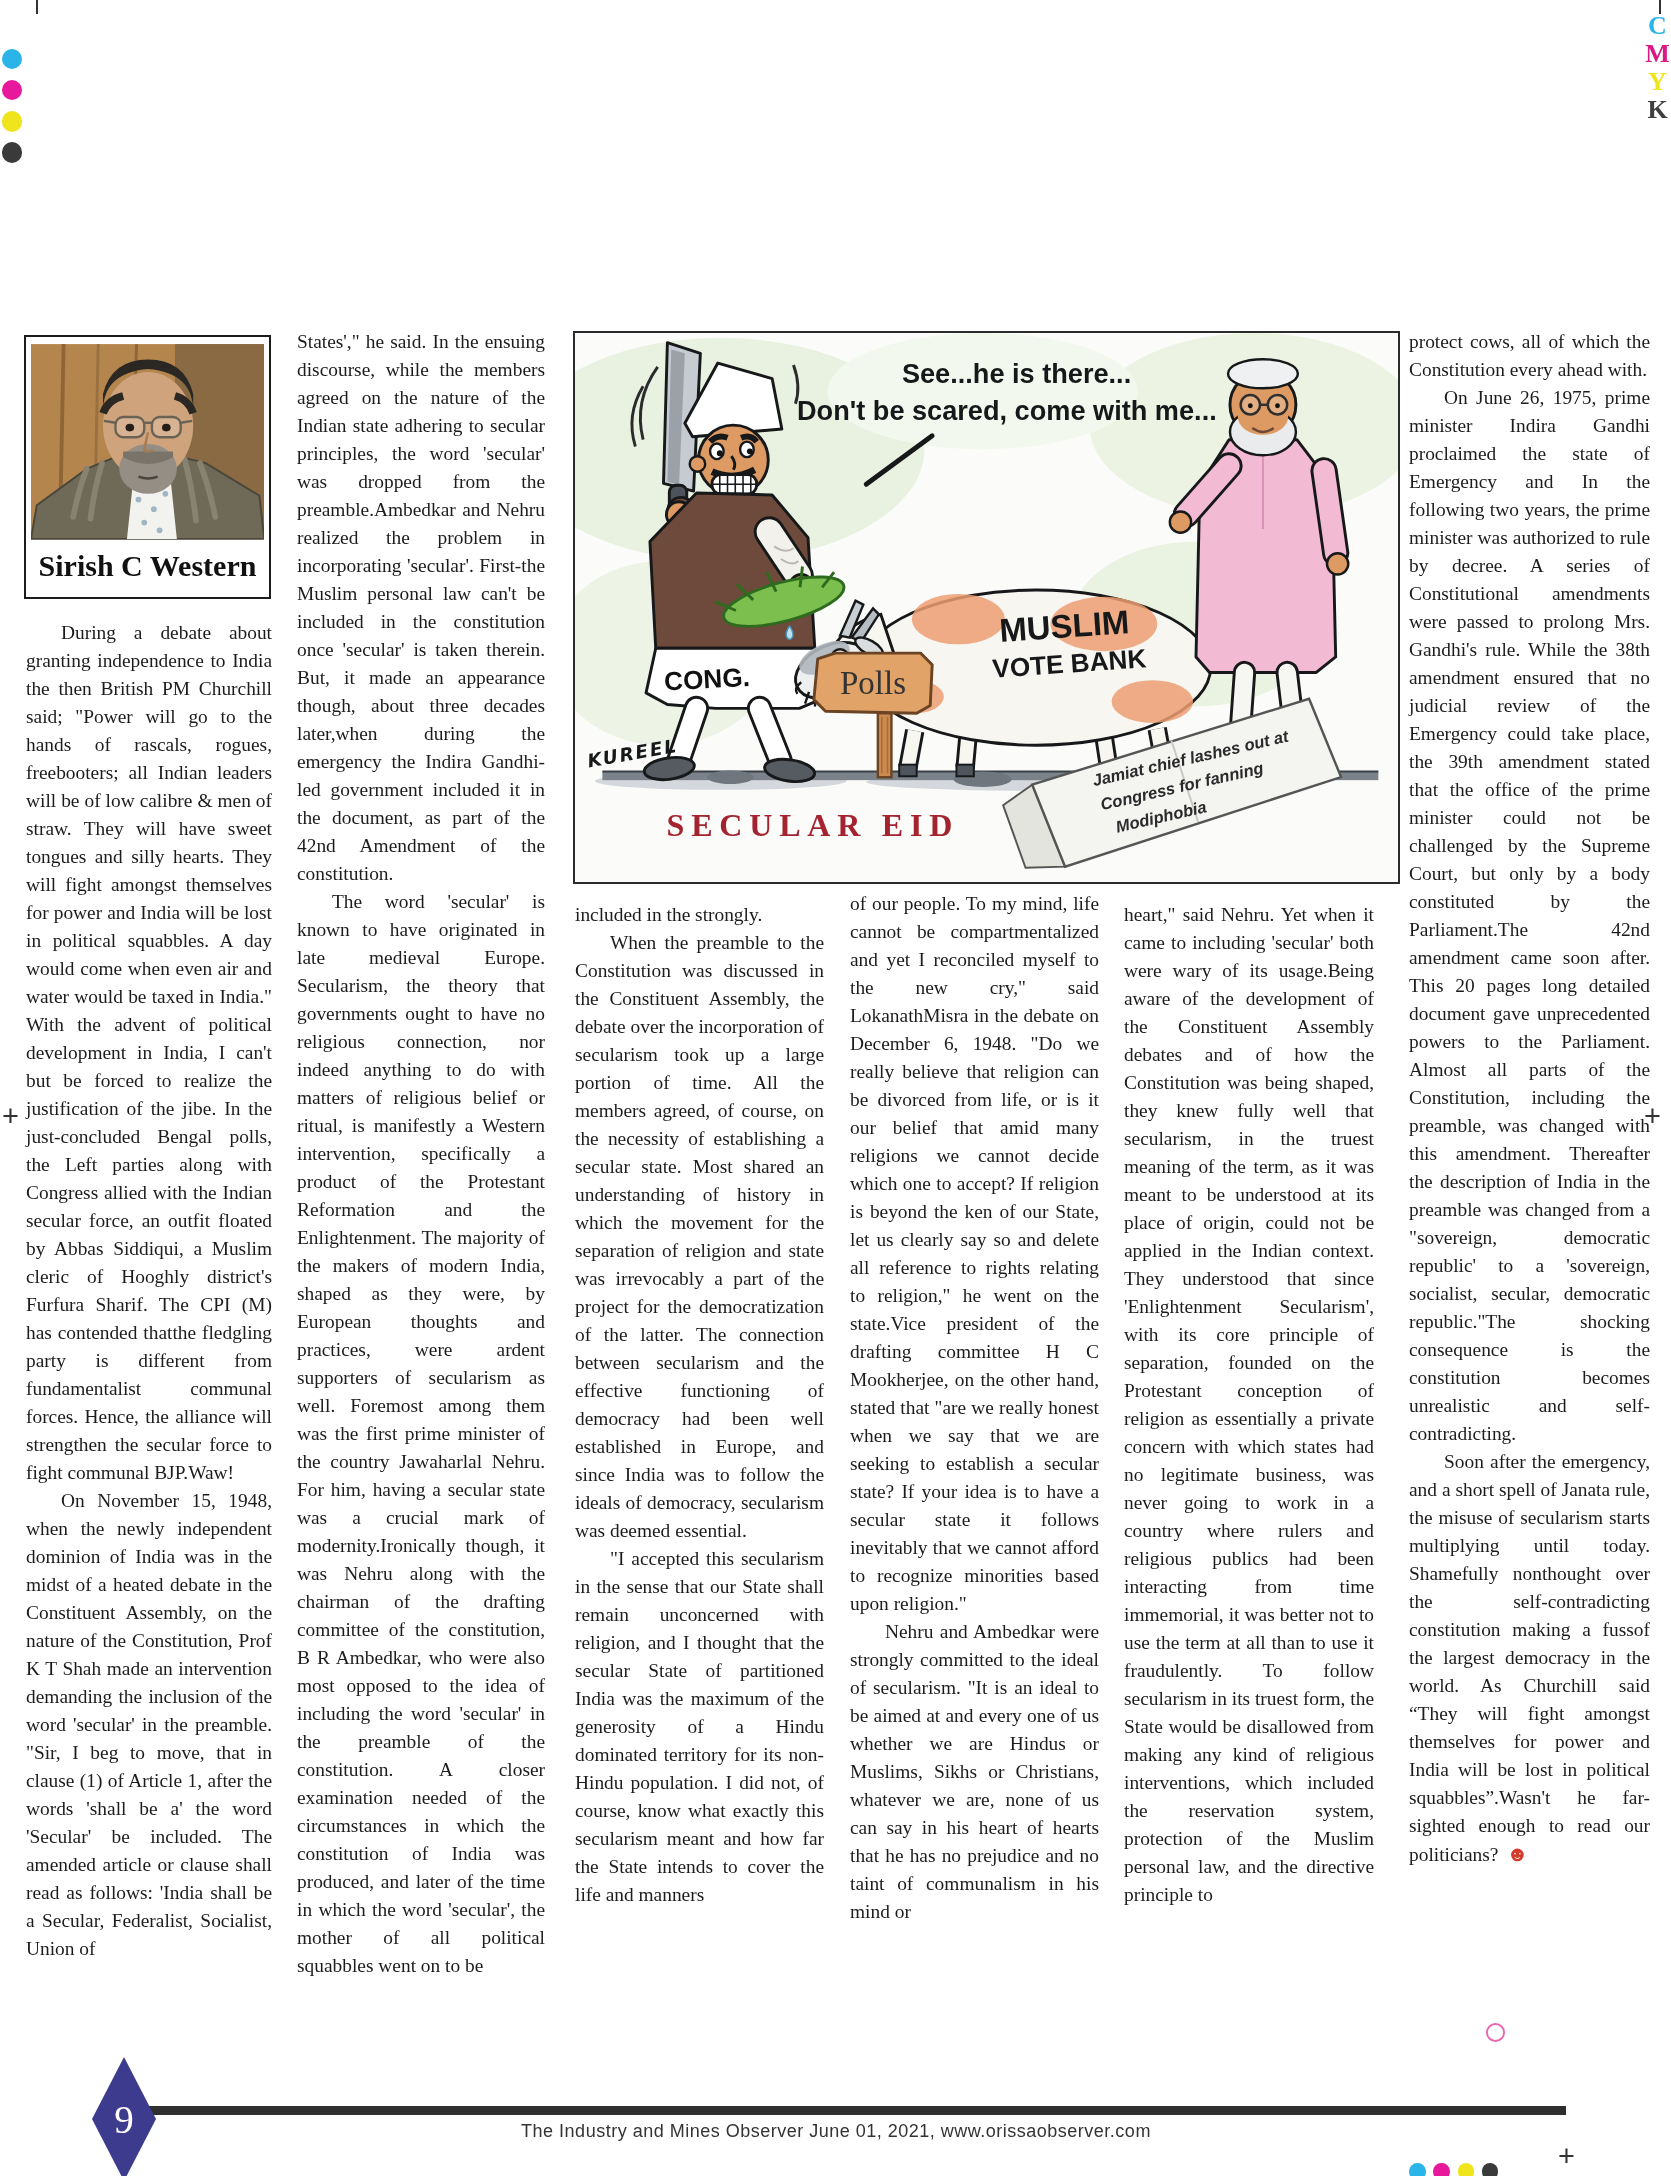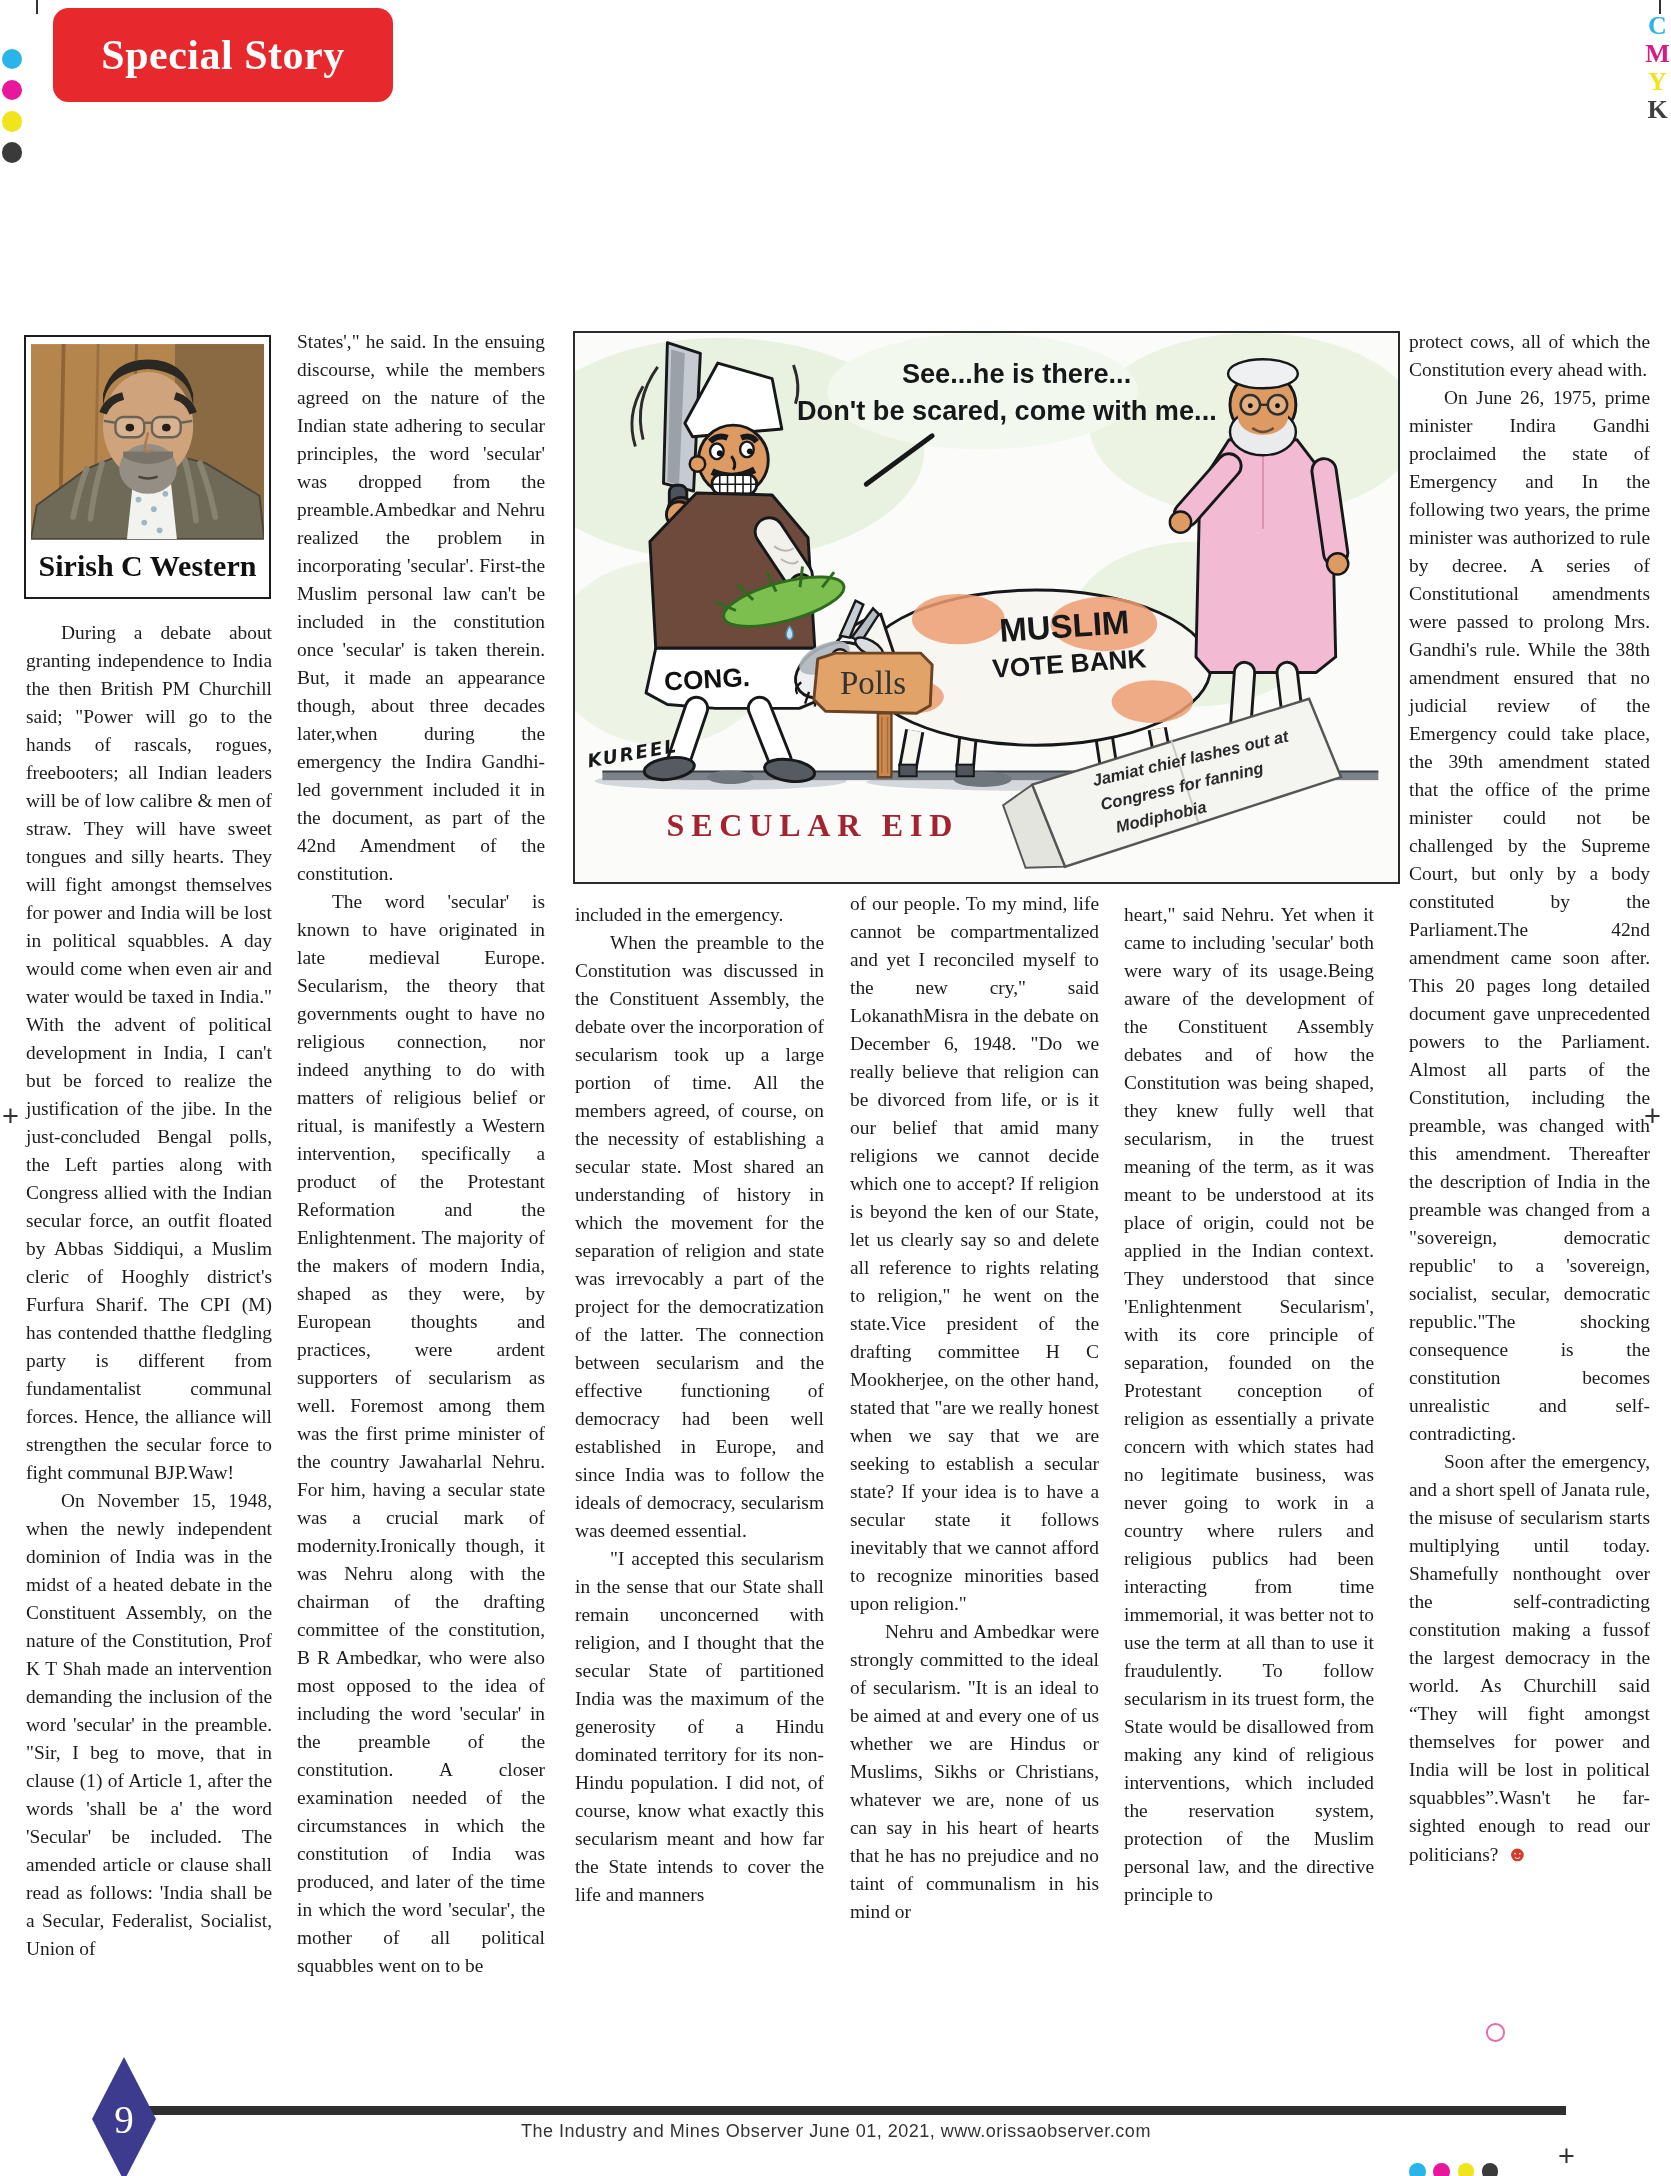--- a/index.html
+++ b/index.html
@@ -84,23 +84,20 @@
     <div class="l2">Y</div>
     <div class="l3">K</div>
   </div>
   <div class="cropv" style="left:36px;top:0;"></div>
   <div class="cropv" style="left:1659px;top:0;"></div>
   <div class="cropcross" style="left:1.9px;top:1106px;">+</div>
   <div class="cropcross" style="left:1644px;top:1106px;">+</div>
   <div class="cropcross" style="left:1558px;top:2146px;">+</div>
   <div class="regcircle"></div>
 
-  <div class="badge">
-    <span>Special Story</span>
-  </div>
 
   <div class="photo-card">
     <svg viewBox="0 0 243 203" aria-hidden="true">
       <rect x="0" y="0" width="243" height="203" fill="#b5854e"></rect>
       <rect x="150" y="0" width="93" height="203" fill="#8a6a43"></rect>
       <line x1="34" y1="0" x2="30" y2="203" stroke="#8f6536" stroke-width="4"></line>
       <line x1="70" y1="0" x2="66" y2="203" stroke="#9a7040" stroke-width="3"></line>
       <line x1="110" y1="0" x2="108" y2="60" stroke="#8f6536" stroke-width="3"></line>
       <polygon points="0,203 243,203 238,158 182,124 150,116 92,116 58,130 6,168" fill="#6e6a57" stroke="#4a463a" stroke-width="2"></polygon>
       <path d="M58,130 Q50,150 44,180 M74,124 Q66,150 62,182 M176,124 Q186,150 192,180 M160,120 Q168,150 172,184" stroke="#8a8270" stroke-width="6" fill="none" stroke-linecap="round"></path>
@@ -278,21 +275,21 @@
 
   <div class="col c1">
     <p class="indent">During a debate about granting independence to India the then British PM Churchill said; "Power will go to the hands of rascals, rogues, freebooters; all Indian leaders will be of low calibre &amp; men of straw. They will have sweet tongues and silly hearts. They will fight amongst themselves for power and India will be lost in political squabbles. A day would come when even air and water would be taxed in India." With the advent of political development in India, I can't but be forced to realize the justification of the jibe. In the just-concluded Bengal polls, the Left parties along with Congress allied with the Indian secular force, an outfit floated by Abbas Siddiqui, a Muslim cleric of Hooghly district's Furfura Sharif. The CPI (M) has contended thatthe fledgling party is different from fundamentalist communal forces. Hence, the alliance will strengthen the secular force to fight communal BJP.Waw!</p>
     <p class="indent">On November 15, 1948, when the newly independent dominion of India was in the midst of a heated debate in the Constituent Assembly, on the nature of the Constitution, Prof K T Shah made an intervention demanding the inclusion of the word 'secular' in the preamble. "Sir, I beg to move, that in clause (1) of Article 1, after the words 'shall be a' the word 'Secular' be included. The amended article or clause shall read as follows: 'India shall be a Secular, Federalist, Socialist, Union of</p>
   </div>
   <div class="col c2">
     <p>States'," he said. In the ensuing discourse, while the members agreed on the nature of the Indian state adhering to secular principles, the word 'secular' was dropped from the preamble.Ambedkar and Nehru realized the problem in incorporating 'secular'. First-the Muslim personal law can't be included in the constitution once 'secular' is taken therein. But, it made an appearance though, about three decades later,when during the emergency the Indira Gandhi-led government included it in the document, as part of the 42nd Amendment of the constitution.</p>
     <p class="indent">The word 'secular' is known to have originated in late medieval Europe. Secularism, the theory that governments ought to have no religious connection, nor indeed anything to do with matters of religious belief or ritual, is manifestly a Western intervention, specifically a product of the Protestant Reformation and the Enlightenment. The majority of the makers of modern India, shaped as they were, by European thoughts and practices, were ardent supporters of secularism as well. Foremost among them was the first prime minister of the country Jawaharlal Nehru. For him, having a secular state was a crucial mark of modernity.Ironically though, it was Nehru along with the chairman of the drafting committee of the constitution, B R Ambedkar, who were also most opposed to the idea of including the word 'secular' in the preamble of the constitution. A closer examination needed of the circumstances in which the constitution of India was produced, and later of the time in which the word 'secular', the mother of all political squabbles went on to be</p>
   </div>
   <div class="col c3">
-    <p>included in the emergency.</p>
+    <p>included in the strongly.</p>
     <p class="indent">When the preamble to the Constitution was discussed in the Constituent Assembly, the debate over the incorporation of secularism took up a large portion of time. All the members agreed, of course, on the necessity of establishing a secular state. Most shared an understanding of history in which the movement for the separation of religion and state was irrevocably a part of the project for the democratization of the latter. The connection between secularism and the effective functioning of democracy had been well established in Europe, and since India was to follow the ideals of democracy, secularism was deemed essential.</p>
     <p class="indent">"I accepted this secularism in the sense that our State shall remain unconcerned with religion, and I thought that the secular State of partitioned India was the maximum of the generosity of a Hindu dominated territory for its non-Hindu population. I did not, of course, know what exactly this secularism meant and how far the State intends to cover the life and manners</p>
   </div>
   <div class="col c4">
     <p>of our people. To my mind, life cannot be compartmentalized and yet I reconciled myself to the new cry," said LokanathMisra in the debate on December 6, 1948. "Do we really believe that religion can be divorced from life, or is it our belief that amid many religions we cannot decide which one to accept? If religion is beyond the ken of our State, let us clearly say so and delete all reference to rights relating to religion," he went on the state.Vice president of the drafting committee H C Mookherjee, on the other hand, stated that "are we really honest when we say that we are seeking to establish a secular state? If your idea is to have a secular state it follows inevitably that we cannot afford to recognize minorities based upon religion."</p>
     <p class="indent">Nehru and Ambedkar were strongly committed to the ideal of secularism. "It is an ideal to be aimed at and every one of us whether we are Hindus or Muslims, Sikhs or Christians, whatever we are, none of us can say in his heart of hearts that he has no prejudice and no taint of communalism in his mind or</p>
   </div>
   <div class="col c5">
     <p>heart," said Nehru. Yet when it came to including 'secular' both were wary of its usage.Being aware of the development of the Constituent Assembly debates and of how the Constitution was being shaped, they knew fully well that secularism, in the truest meaning of the term, as it was meant to be understood at its place of origin, could not be applied in the Indian context. They understood that since 'Enlightenment Secularism', with its core principle of separation, founded on the Protestant conception of religion as essentially a private concern with which states had no legitimate business, was never going to work in a country where rulers and religious publics had been interacting from time immemorial, it was better not to use the term at all than to use it fraudulently. To follow secularism in its truest form, the State would be disallowed from making any kind of religious interventions, which included the reservation system, protection of the Muslim personal law, and the directive principle to</p>
   </div>

